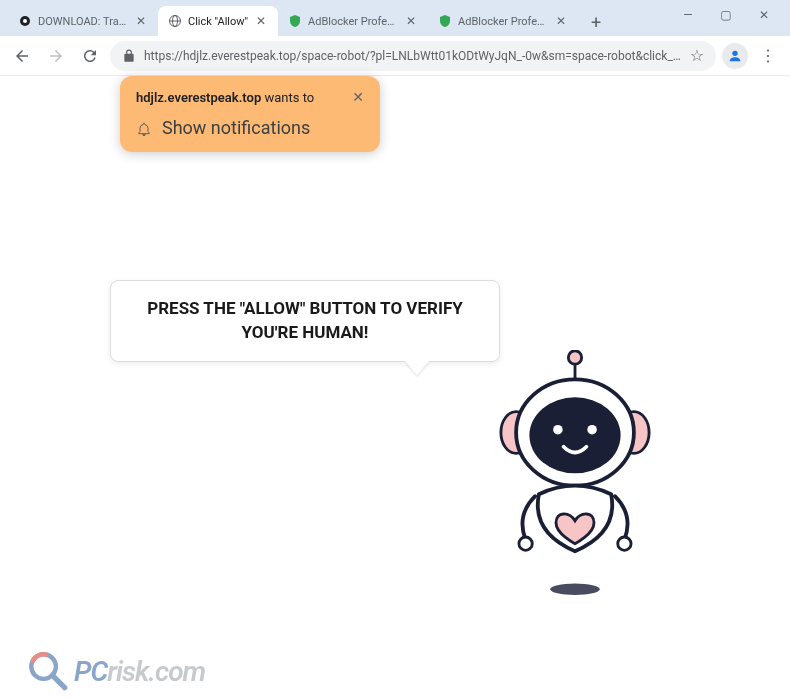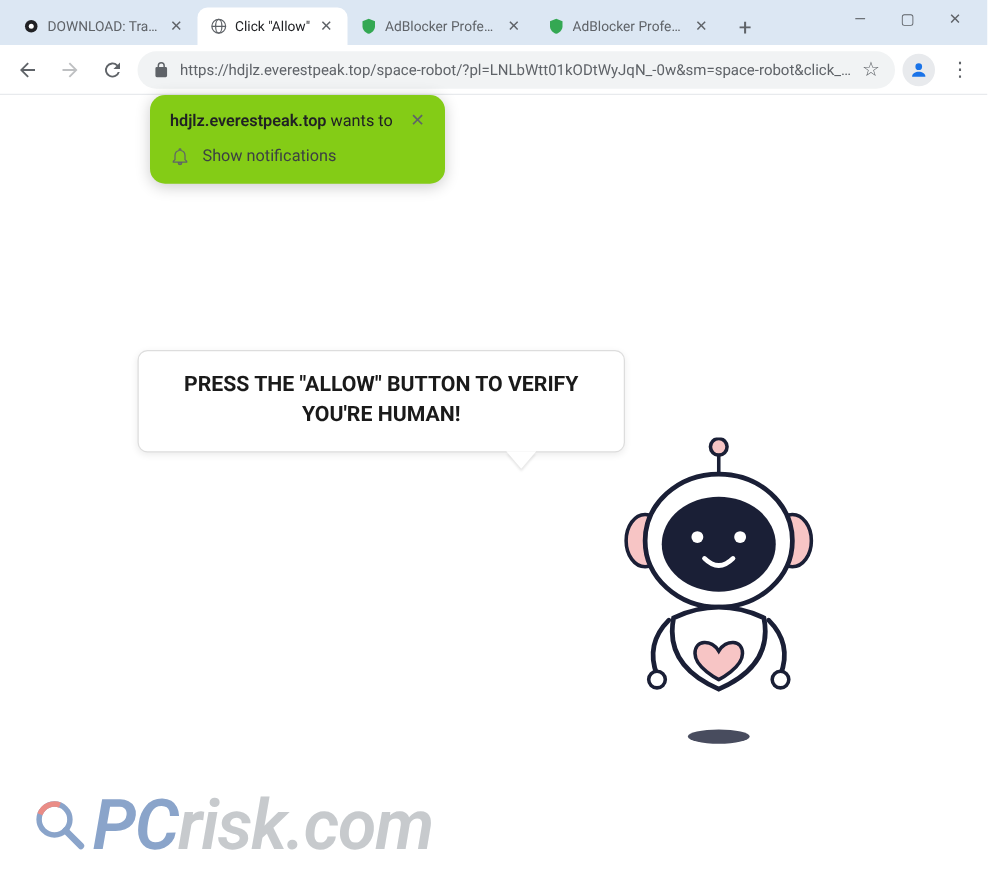--- a/index.html
+++ b/index.html
@@ -24,42 +24,42 @@
   .lock-icon { width: 14px; height: 14px; flex-shrink: 0; }
   .url-text { flex: 1; white-space: nowrap; overflow: hidden; text-overflow: ellipsis; font-size: 12px; }
   .star-btn { flex-shrink: 0; color: #5f6368; font-size: 16px; cursor: pointer; }
   .profile-btn { width: 26px; height: 26px; border-radius: 50%; background: #e8eaed; display: flex; align-items: center; justify-content: center; color: #1a73e8; font-size: 14px; cursor: pointer; }
   .menu-btn { width: 28px; height: 28px; display: flex; align-items: center; justify-content: center; color: #5f6368; font-size: 16px; cursor: pointer; }
 
   
   .page { position: absolute; top: 76px; left: 0; right: 0; bottom: 0; background: #fff; }
 
   
-  .perm-popup { position: absolute; top: 76px; left: 120px; width: 236px; background: #84cc16; border-radius: 12px; box-shadow: 0 2px 12px rgba(0,0,0,0.2); padding: 14px 16px 14px 16px; z-index: 10; }
+  .perm-popup { position: absolute; top: 76px; left: 120px; width: 260px; background: #fdba74; border-radius: 12px; box-shadow: 0 2px 12px rgba(0,0,0,0.2); padding: 14px 16px 14px 16px; z-index: 10; }
   .perm-head { display: flex; justify-content: space-between; align-items: flex-start; }
   .perm-title { font-size: 13px; color: #202124; }
   .perm-title b { font-weight: 600; }
   .perm-close { font-size: 14px; color: #5f6368; cursor: pointer; line-height: 1; }
-  .perm-row { display: flex; align-items: center; gap: 10px; margin-top: 12px; font-size: 13px; color: #3c4043; }
+  .perm-row { display: flex; align-items: center; gap: 10px; margin-top: 12px; font-size: 18px; color: #3c4043; }
   .bell-icon { width: 16px; height: 16px; }
   .perm-actions { display: flex; justify-content: flex-end; gap: 10px; margin-top: 16px; }
   .perm-btn { background: #e8f0fe; color: #3c4043; border: none; border-radius: 16px; padding: 6px 18px; font-size: 13px; cursor: pointer; }
 
   
   .bubble-wrap { position: absolute; top: 280px; left: 110px; width: 390px; }
   .bubble { background: #fff; border: 1px solid #ddd; border-radius: 8px; padding: 16px 20px; box-shadow: 0 2px 6px rgba(0,0,0,0.08); text-align: center; font-weight: 700; font-size: 17px; color: #1a1a1a; line-height: 1.4; position: relative; }
   .bubble::after { content: ""; position: absolute; bottom: -14px; right: 70px; width: 0; height: 0; border-left: 12px solid transparent; border-right: 12px solid transparent; border-top: 14px solid #fff; filter: drop-shadow(0 2px 1px rgba(0,0,0,0.1)); }
 
   .robot { position: absolute; top: 350px; left: 480px; width: 190px; height: 260px; }
   .robot svg { width: 100%; height: 100%; }
 
   
   .watermark { position: absolute; left: 26px; bottom: 6px; display: flex; align-items: center; gap: 4px; opacity: 0.55; filter: blur(0.3px); }
   .mag { width: 44px; height: 44px; }
-  .wm-text { font-size: 56px; font-style: italic; font-weight: 600; letter-spacing: -1px; color: #9aa0a6; }
+  .wm-text { font-size: 28px; font-style: italic; font-weight: 600; letter-spacing: -1px; color: #9aa0a6; }
   .wm-text .blue { color: #2b5aa0; }
 </style>
 </head>
 <body>
 
 <div class="titlebar">
   <div class="tab">
     <span class="tab-favicon">
       <svg viewBox="0 0 14 14">
           <circle cx="7" cy="7" r="5" fill="#202124"></circle>

